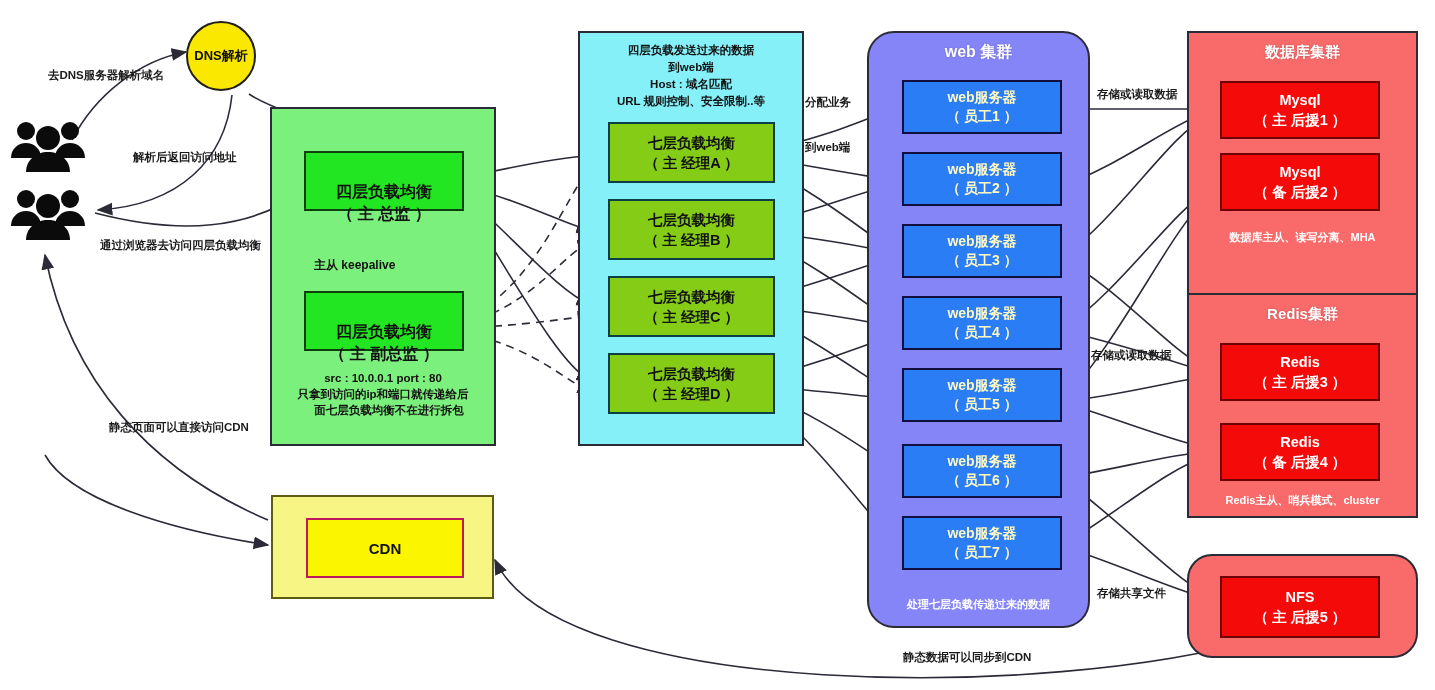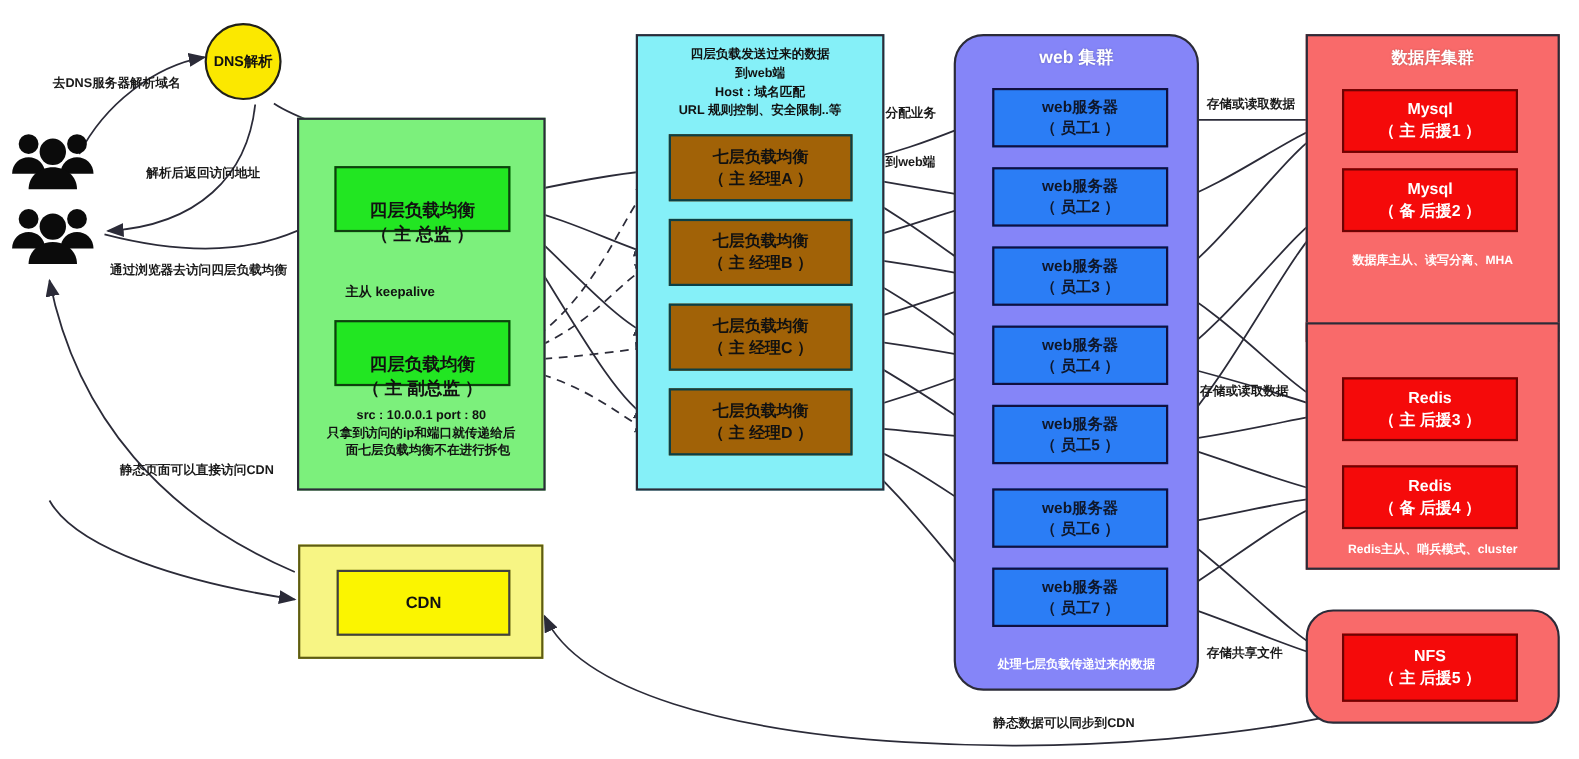--- a/index.html
+++ b/index.html
@@ -21,41 +21,41 @@
   
   .green-wrap{background:#7cf07c;}
   .green-node{background:#22e622;border-color:#0e400e;color:#111;}
   .green-node .l1{font-size:16px;line-height:22px;margin-top:43px;}
   .green-node .l2{font-size:16px;line-height:22px;}
   .green-note{position:absolute;left:0;right:0;text-align:center;color:#111;font-weight:bold;
               font-size:11.5px;line-height:15px;}
 
   
   .cyan-wrap{background:#85f0f8;}
-  .cyan-node{background:#a16207;border-color:#0b3f46;color:#111;}
+  .cyan-node{background:#84cc16;border-color:#0b3f46;color:#111;}
   .cyan-node .l1{font-size:14.5px;line-height:20px;}
   .cyan-node .l2{font-size:14.5px;line-height:20px;}
   .cyan-head{position:absolute;left:0;right:0;text-align:center;color:#111;font-weight:bold;
              font-size:11.5px;line-height:15.5px;}
 
   
   .purple-wrap{background:#8585f8;border-radius:27px;}
-  .purple-node{background:#2b7df5;border-color:#101040;color:#0f172a;}
+  .purple-node{background:#2b7df5;border-color:#101040;color:#fef9c3;}
   .purple-node .l1{font-size:14px;line-height:19px;}
   .purple-node .l2{font-size:14px;line-height:19px;}
 
   
   .red-wrap{background:#f96a6a;}
   .red-node{background:#f50a0a;border-color:#6d0303;color:#fff;}
   .red-node .l1{font-size:14.5px;line-height:20px;}
   .red-node .l2{font-size:14.5px;line-height:20px;}
 
   
   .cdn-wrap{position:absolute;background:#f7f584;border:2px solid #5e5c12;box-sizing:border-box;}
-  .cdn-node{position:absolute;background:#fbf500;border:2px solid #404040;box-sizing:border-box;
+  .cdn-node{position:absolute;background:#fbf500;border:2px solid #be185d;box-sizing:border-box;
             display:flex;align-items:center;justify-content:center;color:#111;font-weight:bold;font-size:15px;}
 
   
   .dns{position:absolute;background:#fbe800;border:2px solid #20201a;border-radius:50%;
        display:flex;align-items:center;justify-content:center;font-weight:bold;font-size:13px;color:#111;}
 
   
   .cap{position:absolute;color:#1a1a1a;font-weight:bold;font-size:11.5px;white-space:nowrap;}
 
   .people{position:absolute;}
@@ -257,20 +257,21 @@
       <span class="l2">（ 主 后援1 ）</span>
     </div>
     <div class="node red-node" style="left:31px;top:120px;width:160px;height:58px;">
       <span class="l1">Mysql</span>
       <span class="l2">（ 备 后援2 ）</span>
     </div>
     <div class="cluster-note" style="top:197px;">数据库主从、读写分离、MHA</div>
   </div>
 
   <div class="cluster red-wrap" style="left:1187px;top:293px;width:231px;height:225px;">
+    <div class="cluster-title" style="top:10px;font-size:15px;">Redis集群</div>
     <div class="node red-node" style="left:31px;top:48px;width:160px;height:58px;">
       <span class="l1">Redis</span>
       <span class="l2">（ 主 后援3 ）</span>
     </div>
     <div class="node red-node" style="left:31px;top:128px;width:160px;height:58px;">
       <span class="l1">Redis</span>
       <span class="l2">（ 备 后援4 ）</span>
     </div>
     <div class="cluster-note" style="top:198px;">Redis主从、哨兵模式、cluster</div>
   </div>

